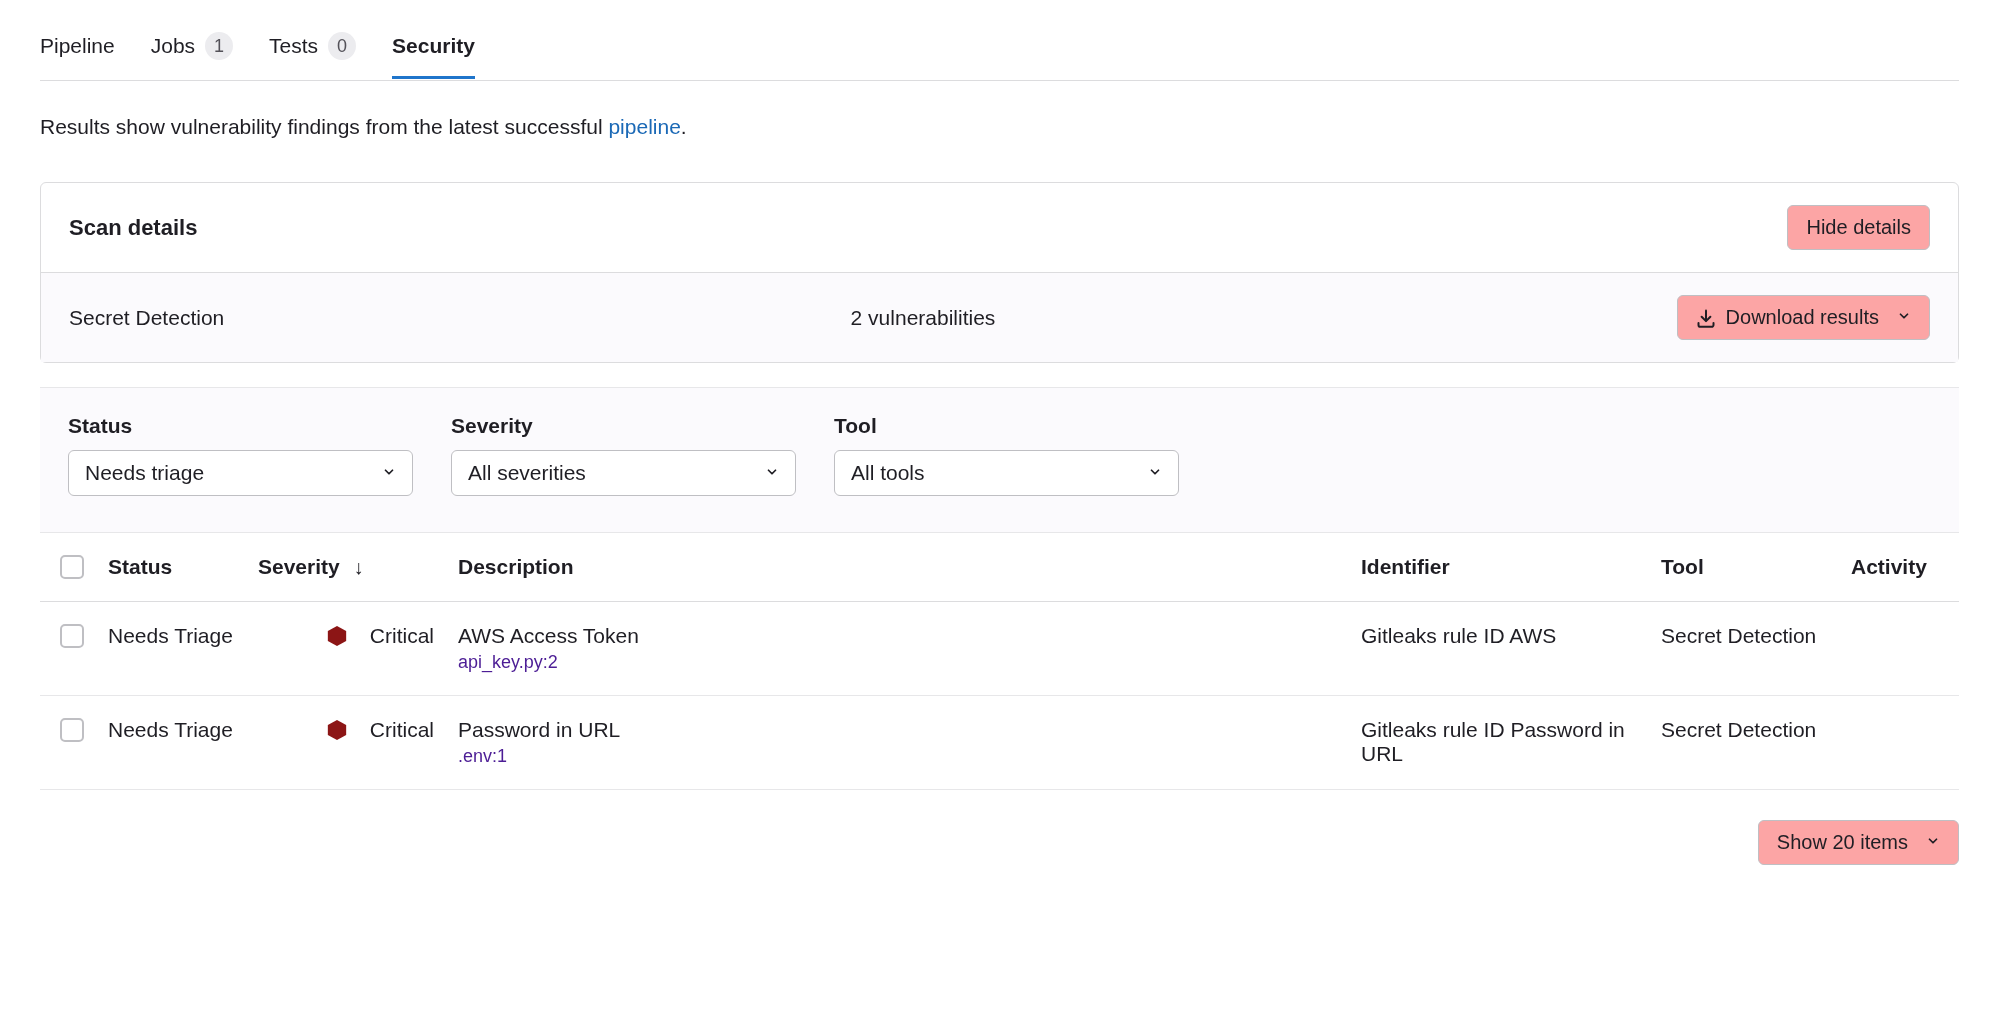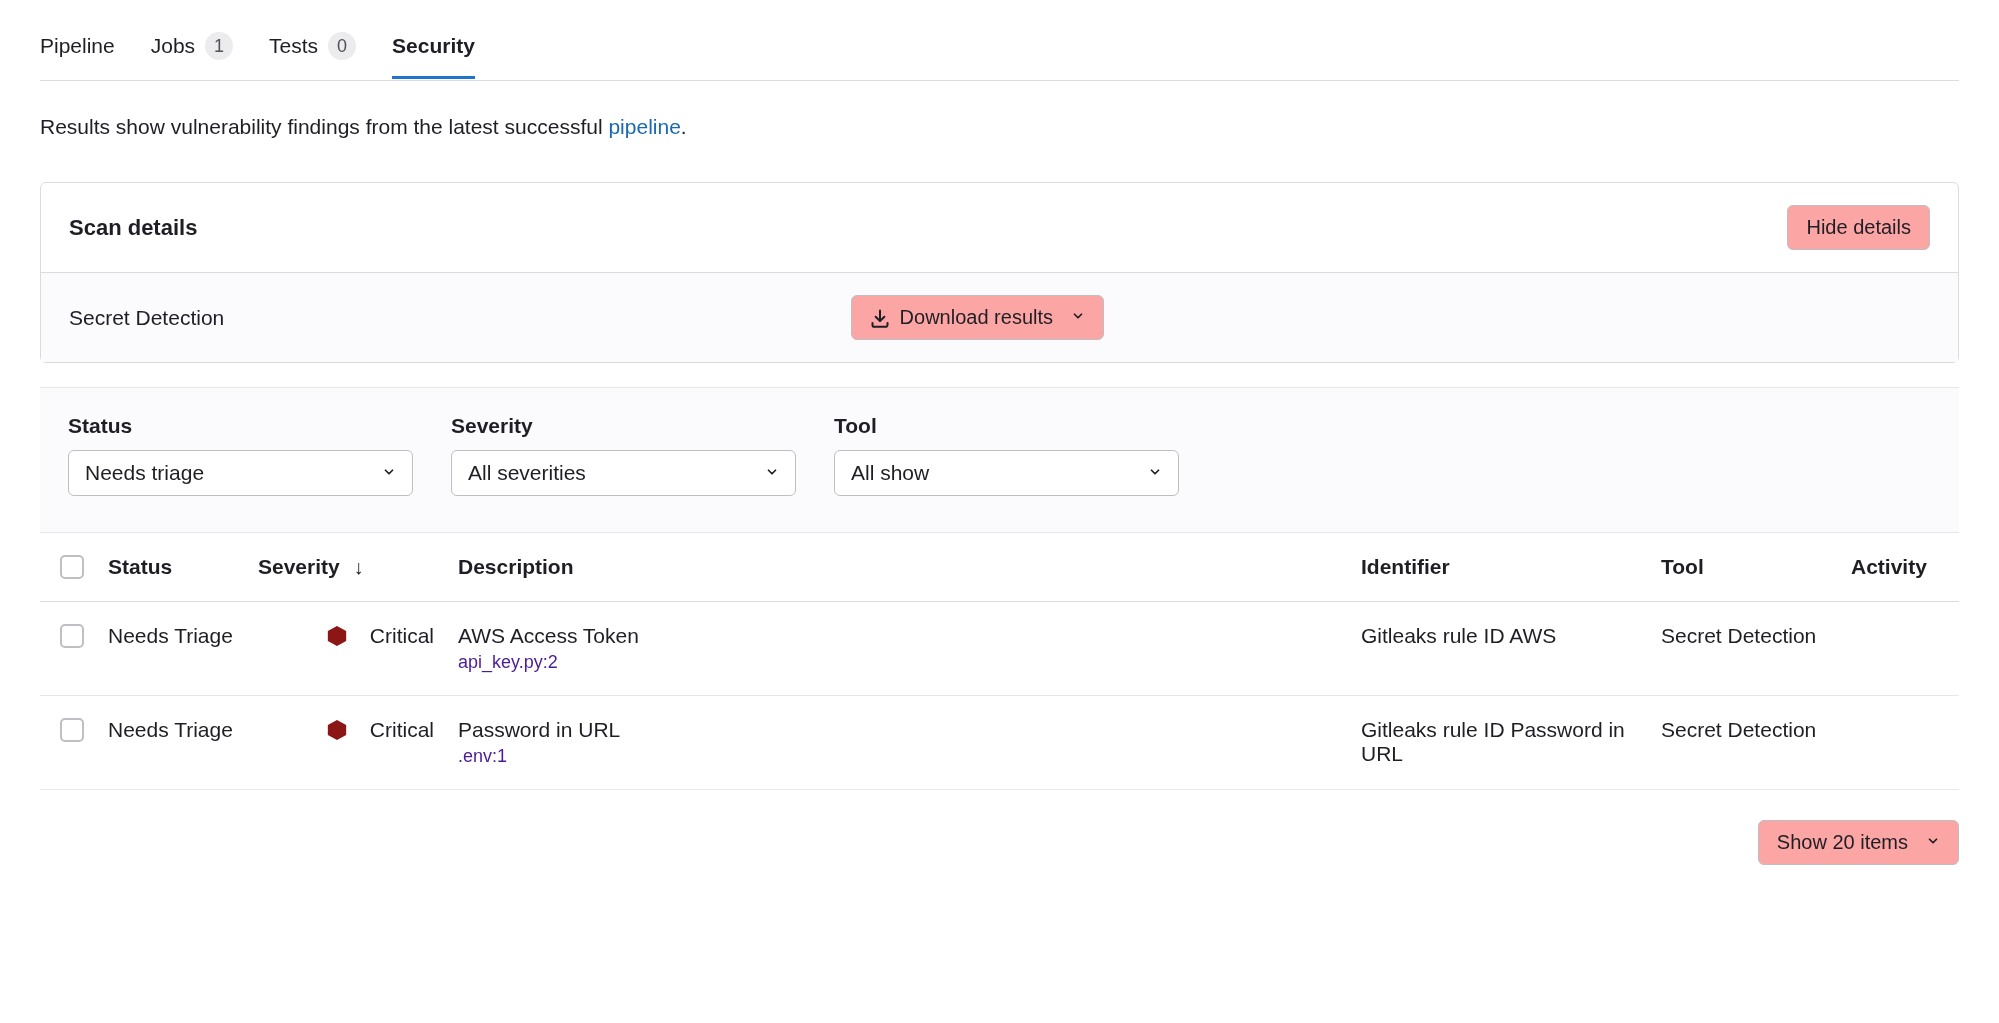--- a/index.html
+++ b/index.html
@@ -188,20 +188,21 @@
 
 <div class="panel">
   <div class="panel-header">
     <span class="panel-title">Scan details</span>
     <button class="btn">
       <span>Hide details</span>
     </button>
   </div>
   <div class="panel-body">
     <span class="scan-name">Secret Detection</span>
+    <span class="scan-count">2 vulnerabilities</span>
     <span class="scan-action">
       <button class="btn">
         <span class="dl-icon">
           <svg viewBox="0 0 16 16" fill="none" stroke="#1f1e24" stroke-width="1.6" stroke-linecap="round" stroke-linejoin="round">
             <path d="M8 2v8"></path>
               <path d="M4.5 7L8 10.5 11.5 7"></path>
               <path d="M2 12v1.5A1.5 1.5 0 003.5 15h9A1.5 1.5 0 0014 13.5V12"></path>
           </svg>
         </span>
         <span>Download results</span>
@@ -234,21 +235,21 @@
       <span class="chev">
         <svg width="14" height="14" viewBox="0 0 16 16" fill="none" stroke="#1f1e24" stroke-width="2" stroke-linecap="round" stroke-linejoin="round">
             <path d="M4 6l4 4 4-4"></path>
           </svg>
       </span>
     </div>
   </div>
   <div class="filter-group">
     <label>Tool</label>
     <div class="select">
-      <span>All show</span>
+      <span>All tools</span>
       <span class="chev">
         <svg width="14" height="14" viewBox="0 0 16 16" fill="none" stroke="#1f1e24" stroke-width="2" stroke-linecap="round" stroke-linejoin="round">
             <path d="M4 6l4 4 4-4"></path>
           </svg>
       </span>
     </div>
   </div>
 </div>
 
 <table class="vuln">

